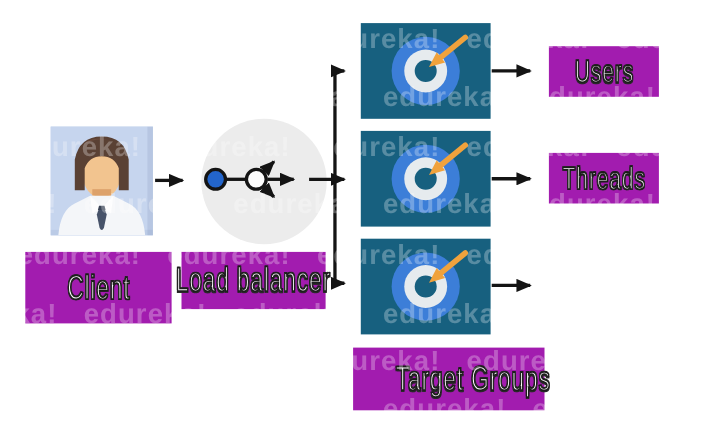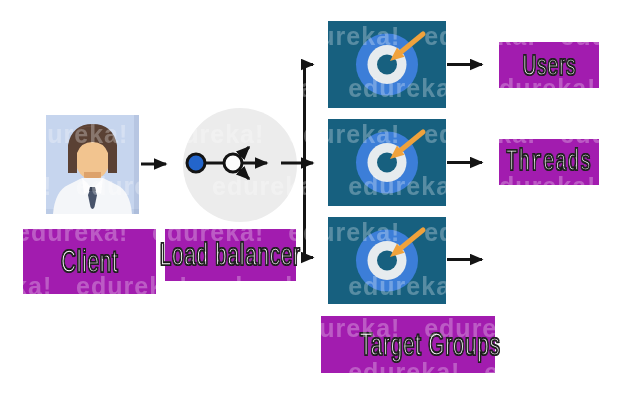--- a/index.html
+++ b/index.html
@@ -44,21 +44,21 @@
     text-shadow:-1px -1px 0 #2a2a2a,1px -1px 0 #2a2a2a,-1px 1px 0 #2a2a2a,1px 1px 0 #2a2a2a;
     letter-spacing:1px;white-space:nowrap;
     transform:scale(0.74,1.1);
   }
   .label-lg .outline-text{font-size:28px;}
   .label-sm .outline-text{font-size:26px;}
   #client-label{left:23px;top:229px;width:133px;height:65px;text-align:center;}
   #lb-label{left:165px;top:229px;width:131px;height:52px;}
   #tg-label{left:321px;top:316px;width:129px;height:57px;padding-left:45px;}
   #users-label{left:499px;top:42px;width:100px;height:46px;}
-  #threads-label{left:499px;top:139px;width:100px;height:46px;font-family:Liberation Mono, monospace;}
+  #threads-label{left:499px;top:139px;width:100px;height:46px;}
   #posts-label{left:499px;top:235px;width:100px;height:47px;}
   
   .watermark-layer{
     position:absolute;left:0;top:0;width:642px;height:405px;
     z-index:50;pointer-events:none;overflow:hidden;
   }
   .watermark-row{
     position:absolute;white-space:nowrap;
     font-family:"Liberation Sans",sans-serif;font-weight:bold;
     font-size:25px;letter-spacing:1px;color:#ffffff;opacity:0.28;

